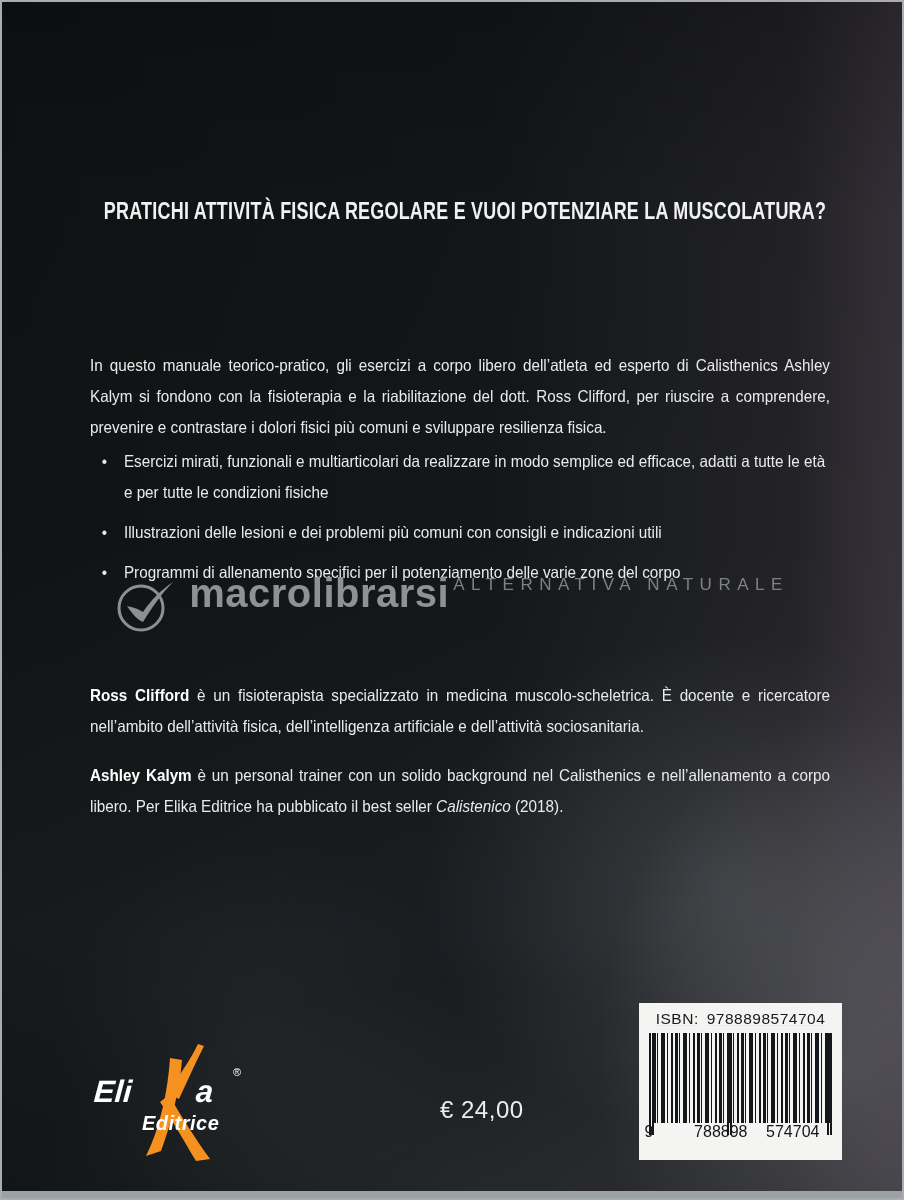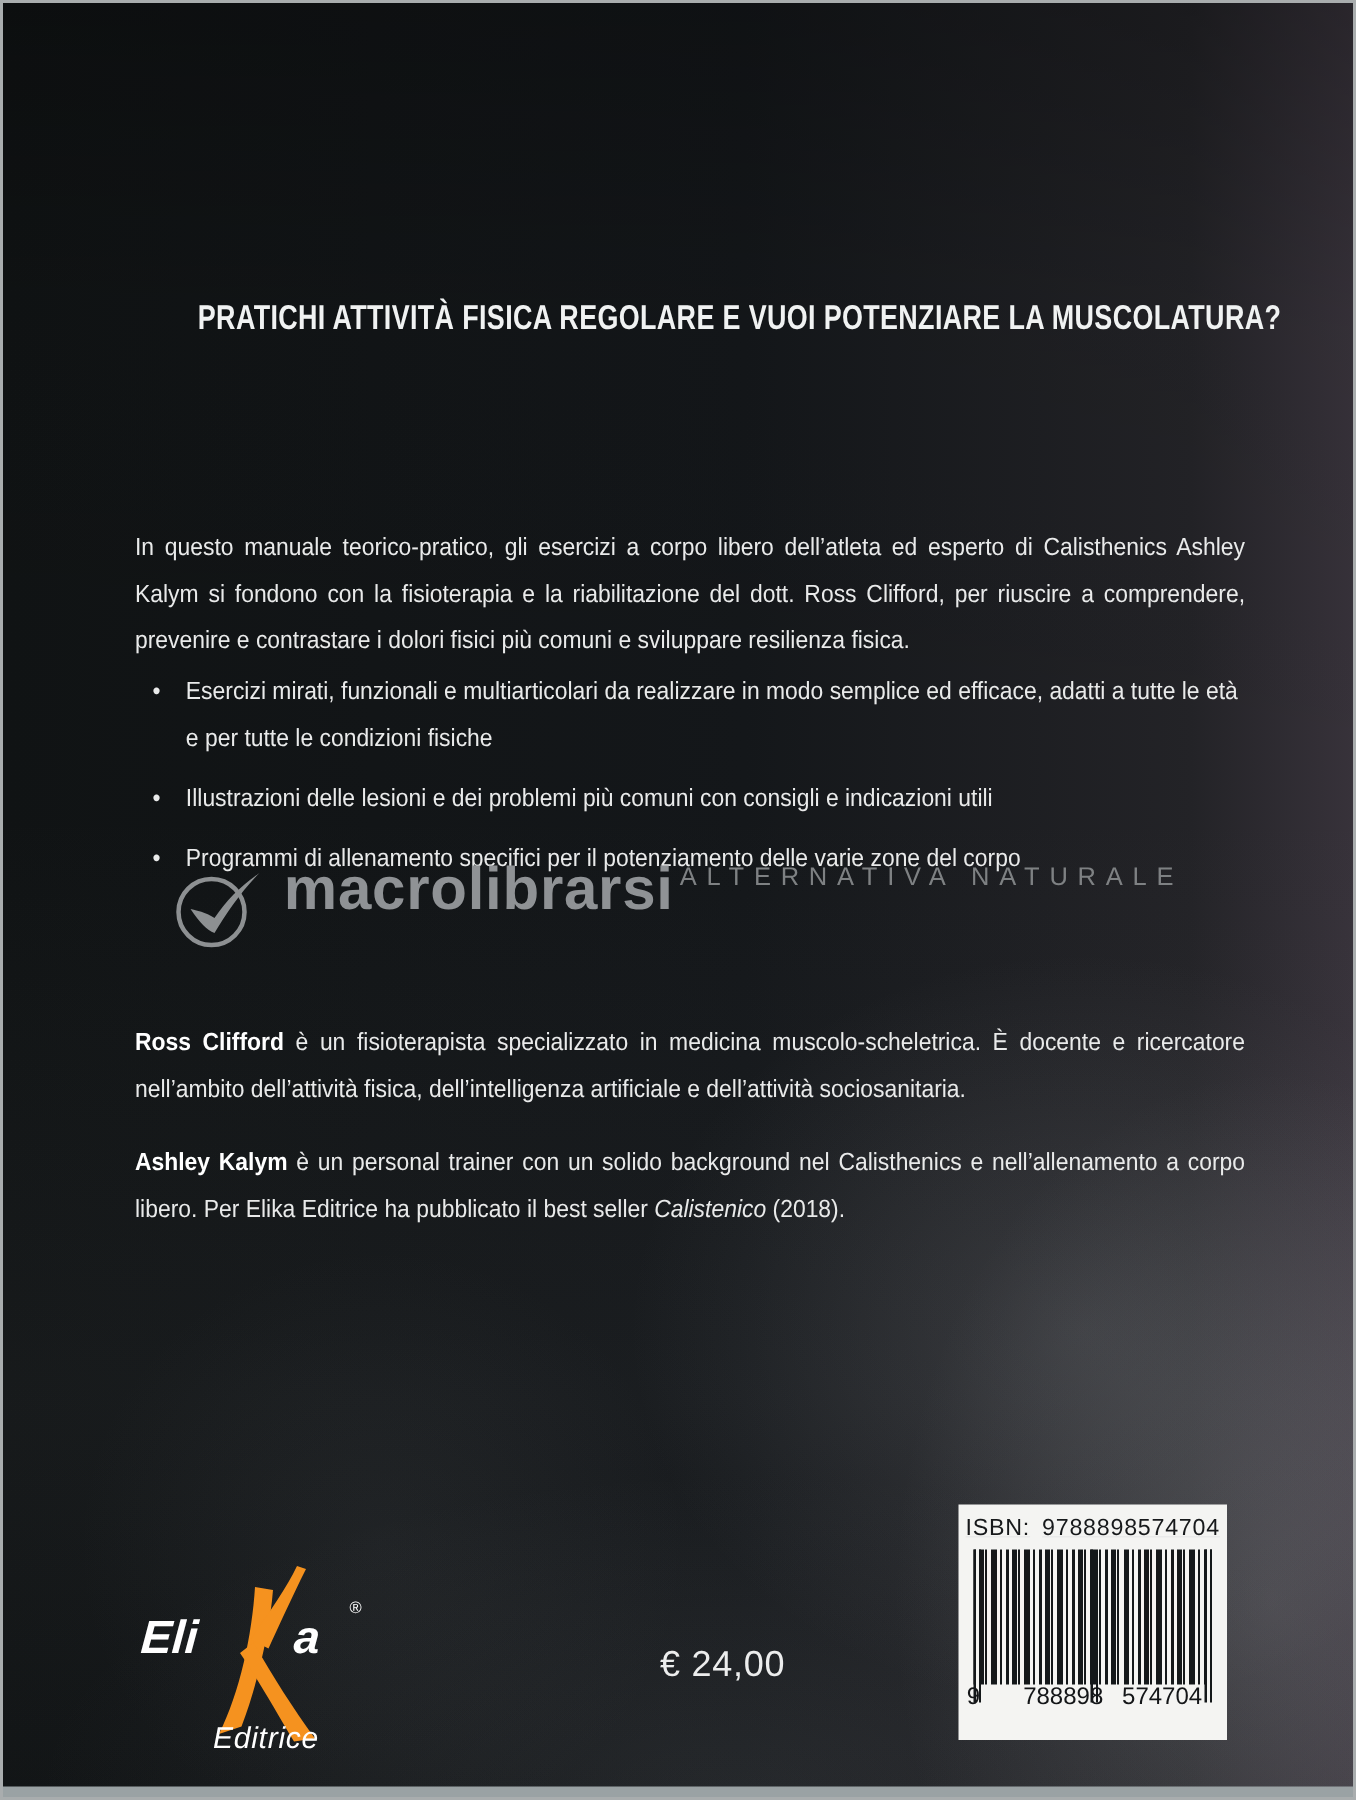--- a/index.html
+++ b/index.html
@@ -17,21 +17,21 @@
       radial-gradient(70% 24% at 55% 100%, rgba(130,133,138,0.15), transparent 75%),
       radial-gradient(30% 22% at 28% 86%, rgba(110,113,118,0.10), transparent 75%),
       linear-gradient(90deg, #101314 0%, #14171a 55%, #232327 88%, #37323a 100%),
       #131617;
   }
   .sheen{position:absolute;inset:0;pointer-events:none;
     background:linear-gradient(180deg, rgba(0,0,0,0.25) 0%, rgba(0,0,0,0.05) 18%, rgba(0,0,0,0) 45%, rgba(120,122,128,0.07) 78%, rgba(60,62,66,0.05) 100%);}
   .bottom-strip{position:absolute;left:0;right:0;bottom:0;height:7px;background:#9aa2a4;}
 
   
-  .headline{position:absolute;top:192px;left:0;right:0;text-align:left;padding-left:28px;}
+  .headline{position:absolute;top:192px;left:0;right:0;text-align:left;}
   .hl-line{white-space:nowrap;display:inline-block;transform:scaleX(0.78);
     font-weight:bold;font-size:23px;line-height:34px;color:#f0f2f2;letter-spacing:0.3px;}
 
   
   .cond{transform:scaleX(0.925);transform-origin:left top;}
   .intro{position:absolute;top:331px;left:88px;width:800px;
     font-size:16.5px;line-height:31px;text-align:justify;color:#e9eaea;}
   .features{position:absolute;top:444px;left:96px;width:792px;
     font-size:16.5px;line-height:31px;list-style:none;margin:0;padding:0;}
   .features li{position:relative;padding-left:28px;margin-bottom:9px;text-align:left;}
@@ -48,28 +48,28 @@
   .bio{position:absolute;left:88px;width:800px;font-size:16.5px;line-height:31px;text-align:justify;color:#e9eaea;}
   .bio b{font-weight:bold;color:#ffffff;}
   .bio-ross{top:661px;}
   .bio-ashley{top:741px;}
 
   
   .elika{position:absolute;left:88px;top:1042px;width:170px;height:118px;}
   .elika .eli{position:absolute;left:4px;top:30px;font-size:31px;font-weight:bold;font-style:italic;color:#fff;transform:skewX(-4deg);letter-spacing:0px;}
   .elika .ka{position:absolute;left:106px;top:30px;font-size:31px;font-weight:bold;font-style:italic;color:#fff;transform:skewX(-4deg);}
   .elika .reg{position:absolute;left:143px;top:22px;font-size:11px;color:#fff;}
-  .elika .editrice{position:absolute;left:52px;top:68px;font-size:20px;font-weight:normal;font-style:italic;color:#fff;letter-spacing:0.5px;margin-top:36px;}
+  .elika .editrice{position:absolute;left:52px;top:68px;font-size:20px;font-weight:bold;font-style:italic;color:#fff;letter-spacing:0.5px;}
   .elika svg{position:absolute;left:54px;top:-2px;width:70px;height:120px;}
 
   
   .price{position:absolute;left:438px;top:1094px;font-size:24px;color:#eceded;letter-spacing:0.5px;}
 
   
-  .barcode-box{position:absolute;left:637px;top:1001px;width:179px;height:157px;background:#f4f4f2;text-decoration:underline;}
+  .barcode-box{position:absolute;left:637px;top:1001px;width:203px;height:157px;background:#f4f4f2;text-decoration:underline;}
   .isbn-line{margin-top:7px;text-align:center;font-size:15.5px;color:#17191b;letter-spacing:0.5px;font-weight:500;}
   .isbn-line .sp{display:inline-block;width:8px;}
   .bars{position:absolute;left:10px;right:10px;top:30px;height:90px;
     background:repeating-linear-gradient(90deg,
       #14181a 0 2px,  #f4f4f2 2px 4px,
       #14181a 4px 7px,#f4f4f2 7px 8px,
       #14181a 8px 9px,#f4f4f2 9px 12px,
       #14181a 12px 16px,#f4f4f2 16px 18px,
       #14181a 18px 19px,#f4f4f2 19px 22px);}
   .guard{position:absolute;width:5px;top:30px;height:102px;

